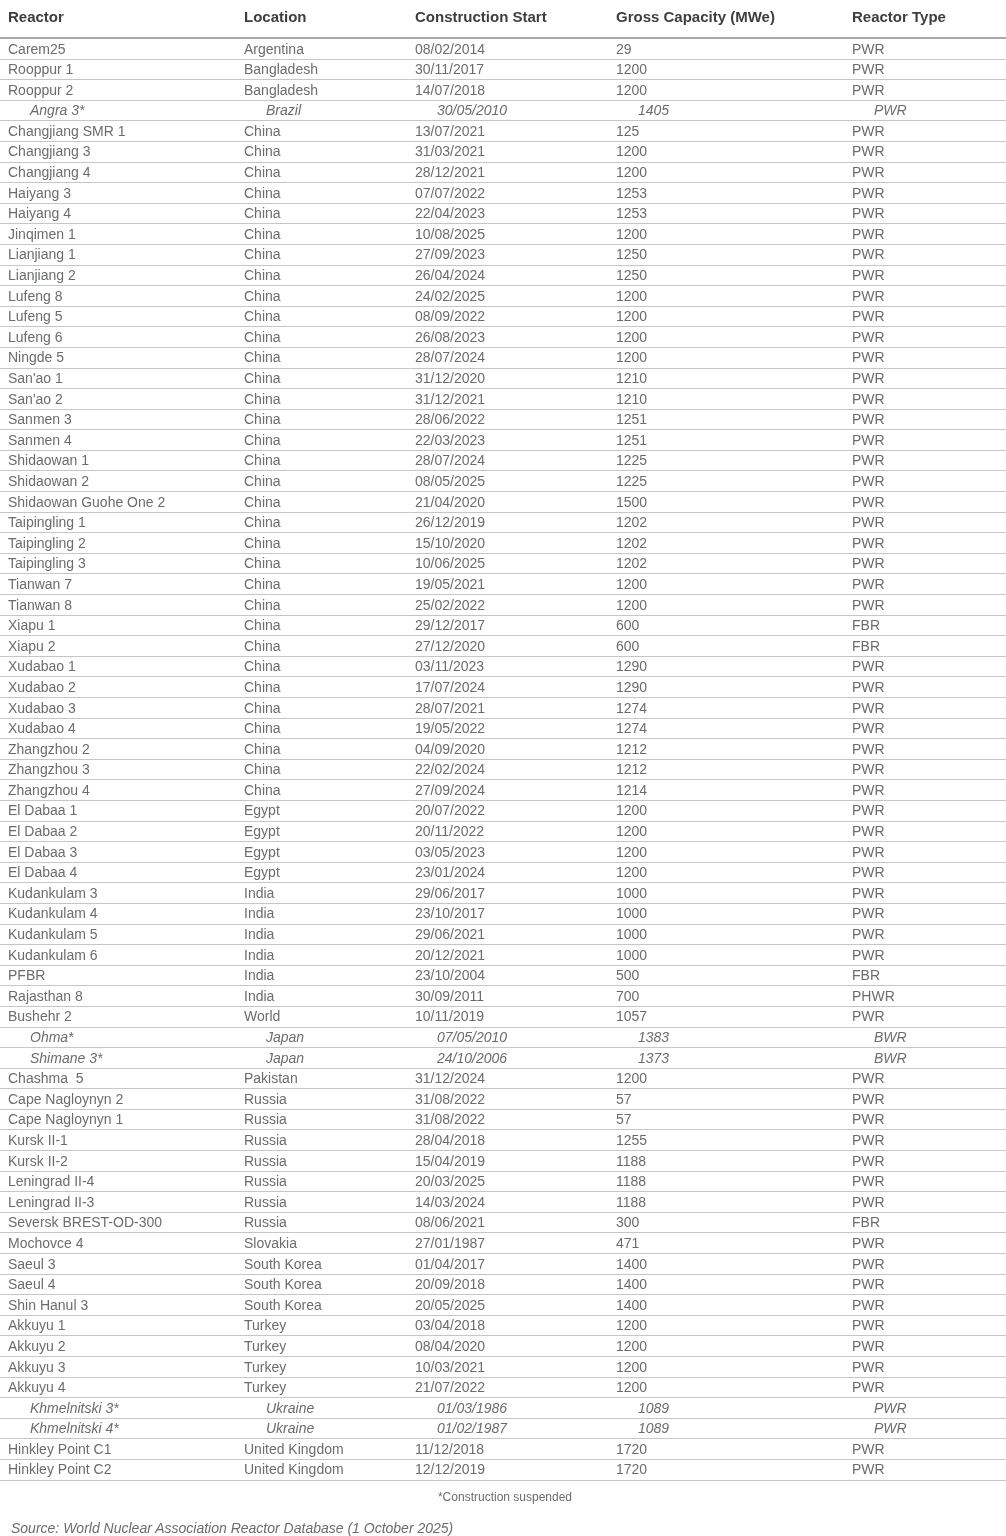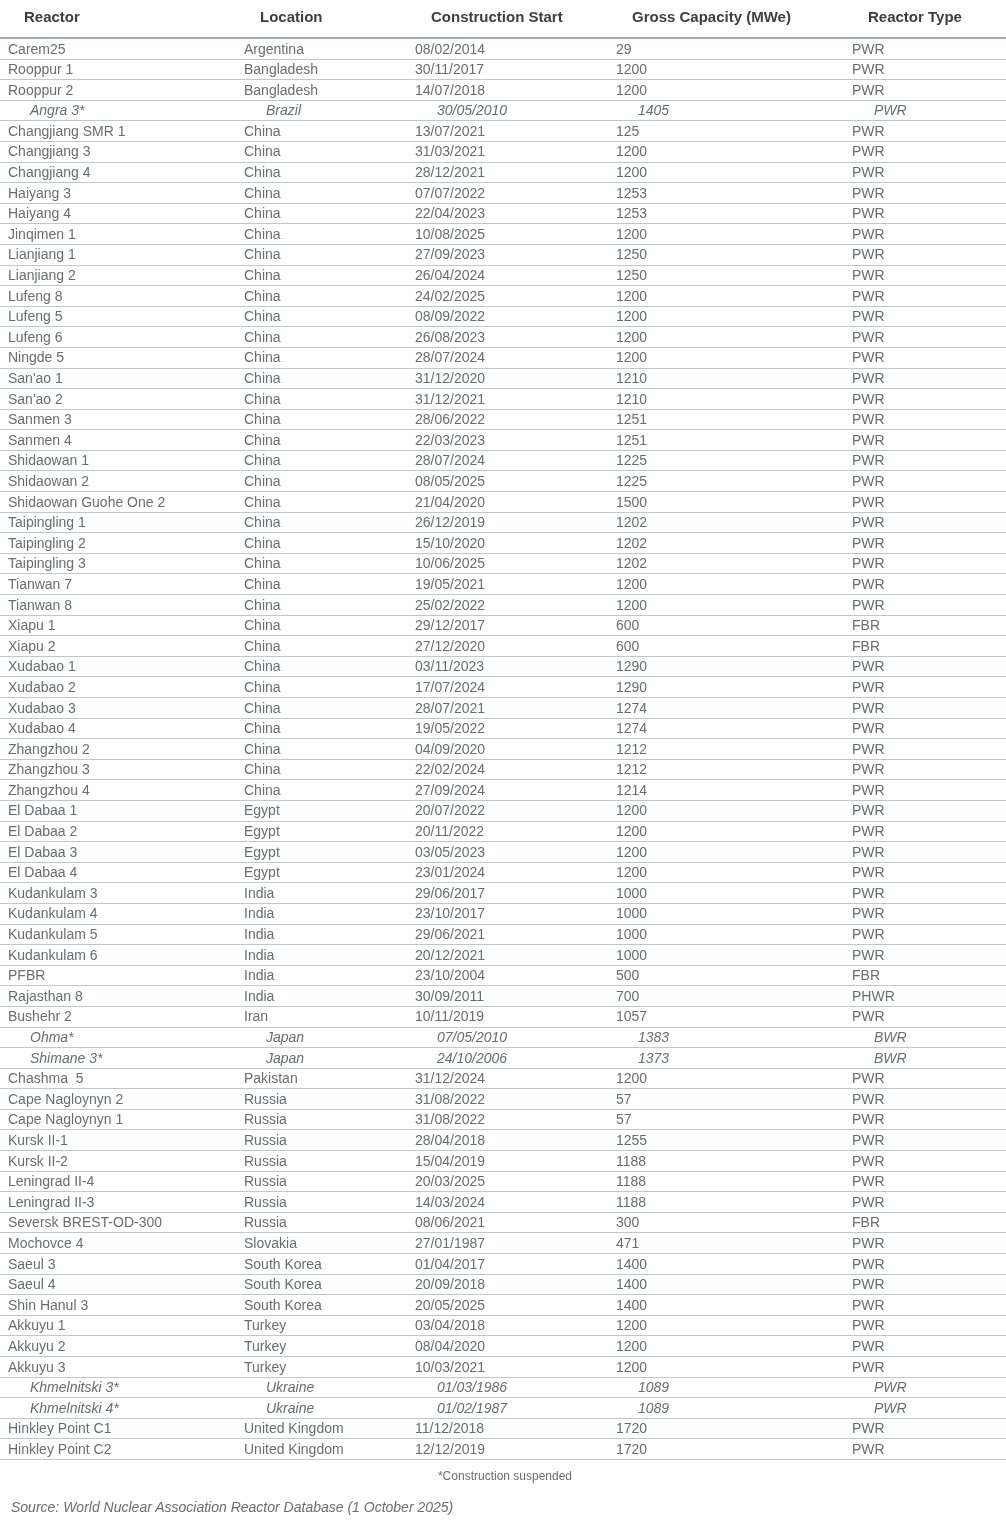--- a/index.html
+++ b/index.html
@@ -17,21 +17,21 @@
     border-collapse: collapse;
     table-layout: fixed;
   }
   table.reactor-table th {
     text-align: left;
     vertical-align: top;
     font-weight: bold;
     font-size: 15px;
     line-height: 18px;
     color: #3d3e40;
-    padding: 8px 8px 11px 24px;
+    padding: 8px 8px 11px 8px;
     border-bottom: 2px solid #a6aaae;
     white-space: pre-wrap;
   }
   table.reactor-table td {
     font-size: 14px;
     line-height: 16.6px;
     color: #6b6c6e;
     padding: 1.5px 8px;
     border-bottom: 1px solid #c3c7ca;
     white-space: pre-wrap;
@@ -400,21 +400,21 @@
         </tr>
         <tr>
           <td>Rajasthan 8</td>
           <td>India</td>
           <td>30/09/2011</td>
           <td>700</td>
           <td>PHWR</td>
         </tr>
         <tr>
           <td>Bushehr 2</td>
-          <td>Iran</td>
+          <td>World</td>
           <td>10/11/2019</td>
           <td>1057</td>
           <td>PWR</td>
         </tr>
         <tr class="suspended">
           <td>Ohma*</td>
           <td>Japan</td>
           <td>07/05/2010</td>
           <td>1383</td>
           <td>BWR</td>
@@ -521,20 +521,27 @@
           <td>Akkuyu 2</td>
           <td>Turkey</td>
           <td>08/04/2020</td>
           <td>1200</td>
           <td>PWR</td>
         </tr>
         <tr>
           <td>Akkuyu 3</td>
           <td>Turkey</td>
           <td>10/03/2021</td>
+          <td>1200</td>
+          <td>PWR</td>
+        </tr>
+        <tr>
+          <td>Akkuyu 4</td>
+          <td>Turkey</td>
+          <td>21/07/2022</td>
           <td>1200</td>
           <td>PWR</td>
         </tr>
         <tr class="suspended">
           <td>Khmelnitski 3*</td>
           <td>Ukraine</td>
           <td>01/03/1986</td>
           <td>1089</td>
           <td>PWR</td>
         </tr>

